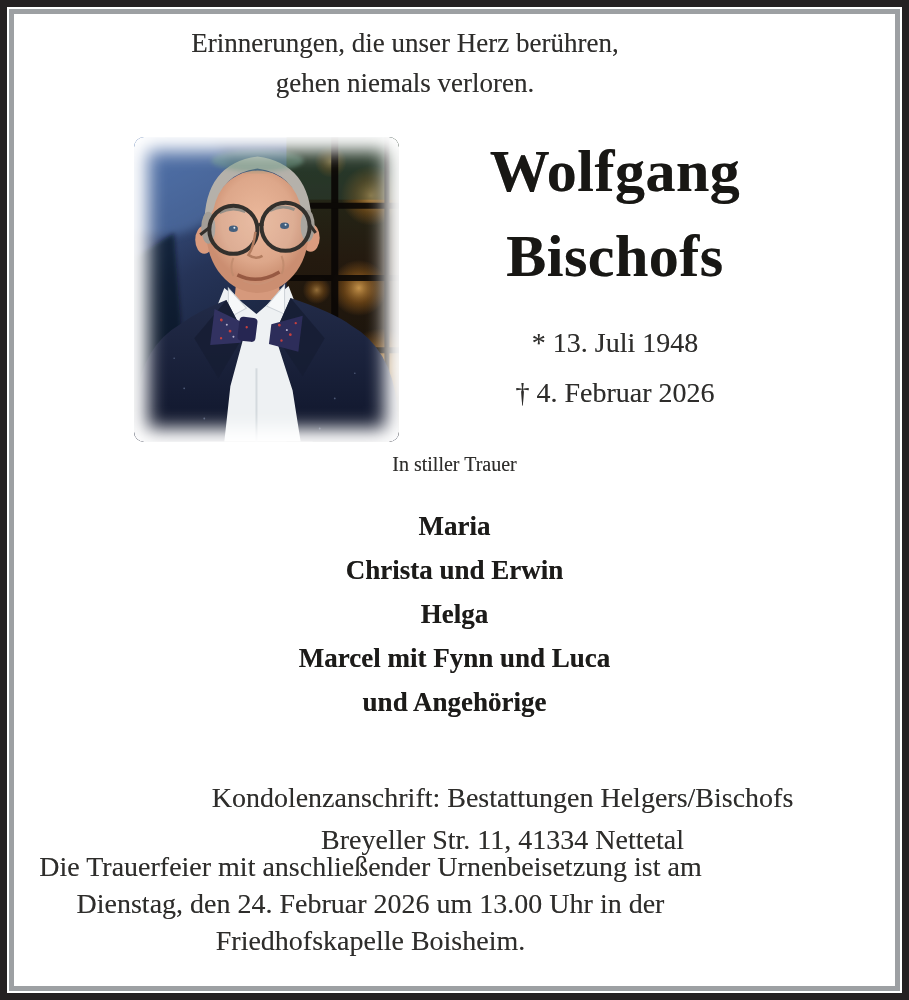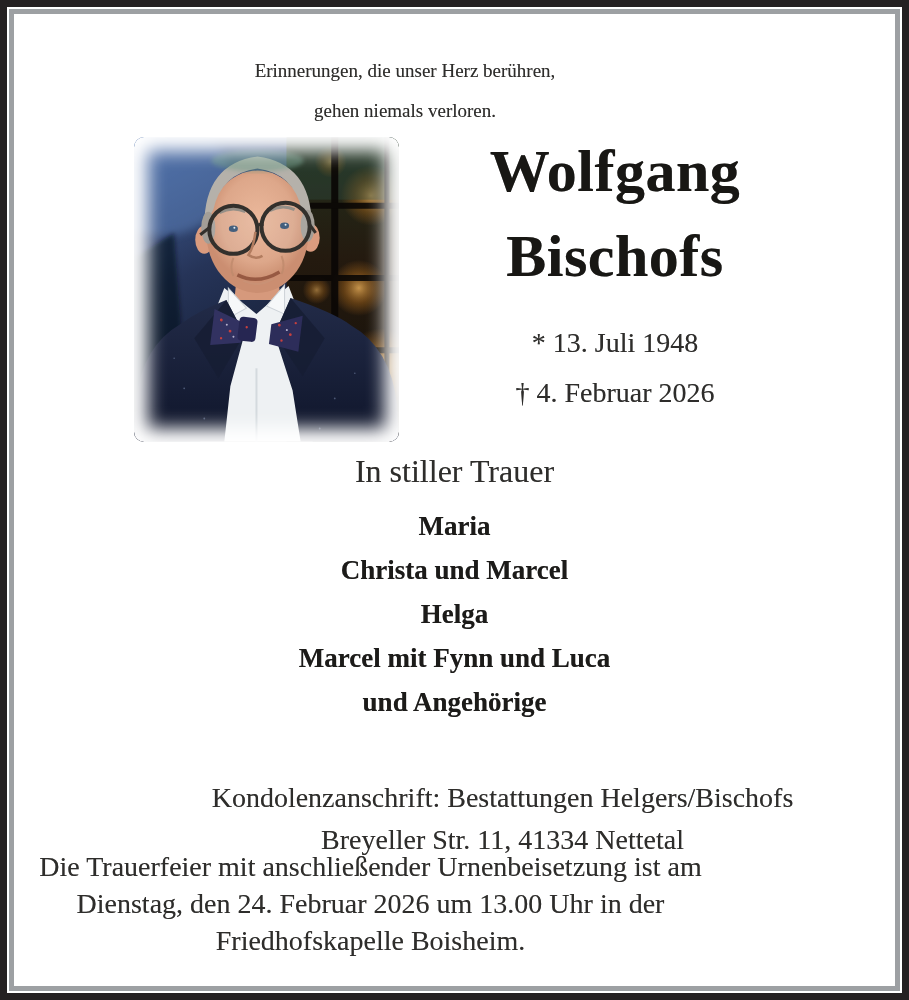--- a/index.html
+++ b/index.html
@@ -10,24 +10,24 @@
     font-family:"Liberation Serif","DejaVu Serif",serif;
     overflow:hidden;
   }
   
   .frame-black{position:absolute;inset:0;border:7px solid #242021;pointer-events:none;z-index:5;}
   .frame-white{position:absolute;inset:7px;border:2px solid #ffffff;pointer-events:none;z-index:5;}
   .frame-gray{position:absolute;inset:9px;border:5px solid #9da0a3;pointer-events:none;z-index:5;}
 
   
   .txt{position:absolute;text-align:center;color:#2e2d2b;text-shadow:0 0 0.6px rgba(60,60,60,.45);}
-  .quote{left:2px;top:23px;width:806px;font-size:19px;line-height:40px;margin-top:28px;}
+  .quote{left:2px;top:23px;width:806px;font-size:27px;line-height:40px;}
   .name{left:460px;top:129px;width:310px;font-size:60px;line-height:85px;font-weight:bold;color:#181714;letter-spacing:.5px;text-shadow:0 0 .5px rgba(0,0,0,.5);text-align:center;}
   .dates{left:460px;top:318px;width:310px;font-size:28px;line-height:50px;text-align:center;}
-  .intro{left:0;top:453px;width:909px;font-size:32px;}
+  .intro{left:0;top:453px;width:909px;font-size:20px;}
   .mourners{left:0;top:504px;width:909px;font-size:27px;line-height:44px;font-weight:bold;color:#1c1b19;text-shadow:0 0 .5px rgba(0,0,0,.5);}
   .condolence{left:0;top:777px;width:909px;font-size:28px;line-height:42px;padding-left:48px;}
   .service{left:0;top:848px;width:741px;font-size:28px;line-height:37px;}
 
   
   .photo{
     position:absolute;left:134px;top:137px;width:265px;height:305px;
     border-radius:10px;overflow:hidden;z-index:1;
   }
   .photo svg{display:block;width:100%;height:100%;filter:blur(0.4px) saturate(1.05);}
@@ -187,21 +187,21 @@
 
   <div class="txt dates">
     <div>* 13. Juli 1948</div>
     <div>† 4. Februar 2026</div>
   </div>
 
   <div class="txt intro">In stiller Trauer</div>
 
   <div class="txt mourners">
     <div>Maria</div>
-    <div>Christa und Marcel</div>
+    <div>Christa und Erwin</div>
     <div>Helga</div>
     <div>Marcel mit Fynn und Luca</div>
     <div>und Angehörige</div>
   </div>
 
   <div class="txt condolence">
     <div>Kondolenzanschrift: Bestattungen Helgers/Bischofs</div>
     <div>Breyeller Str. 11, 41334 Nettetal</div>
   </div>
 

